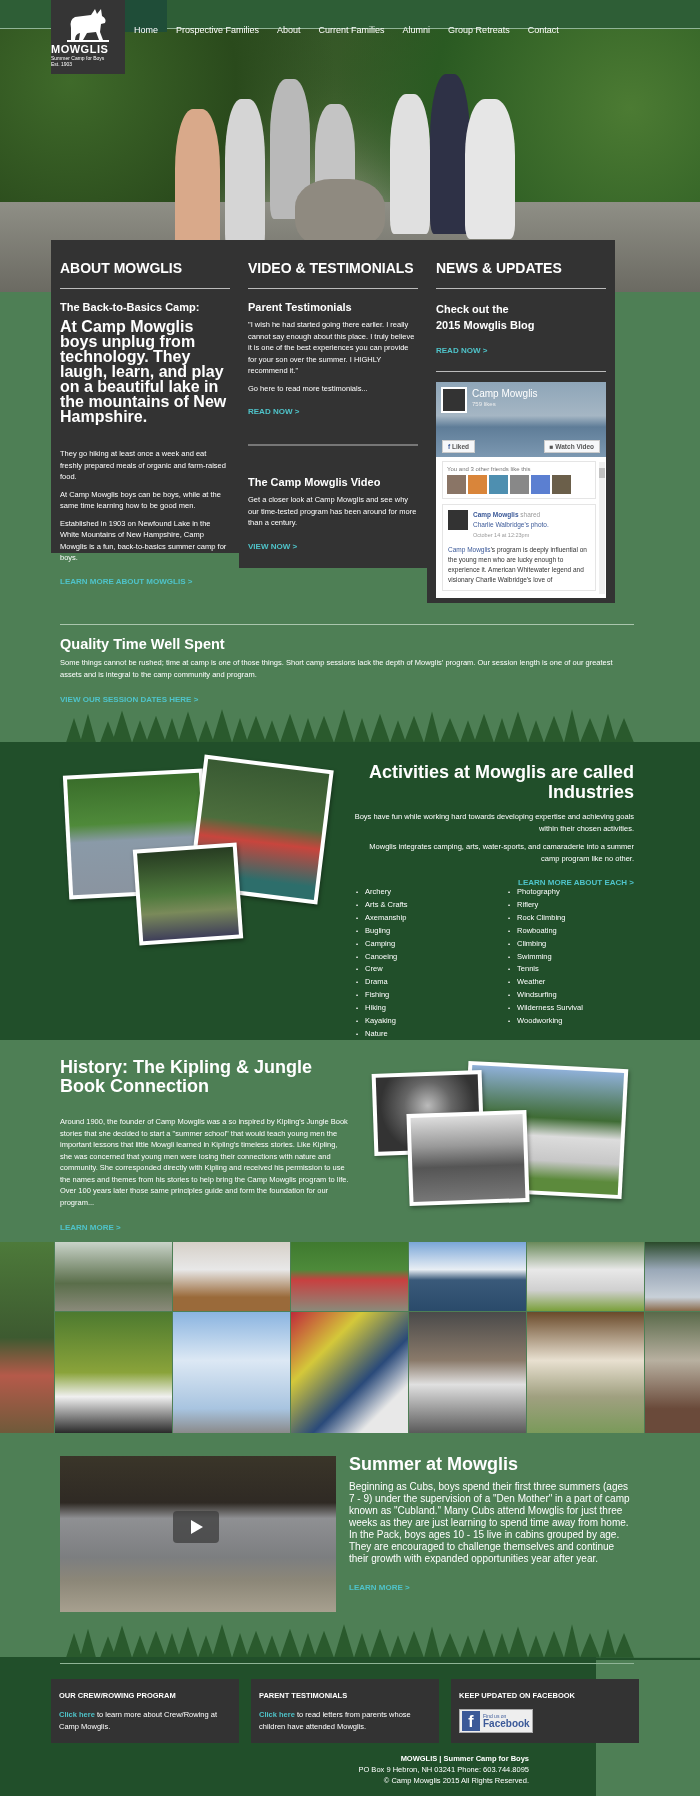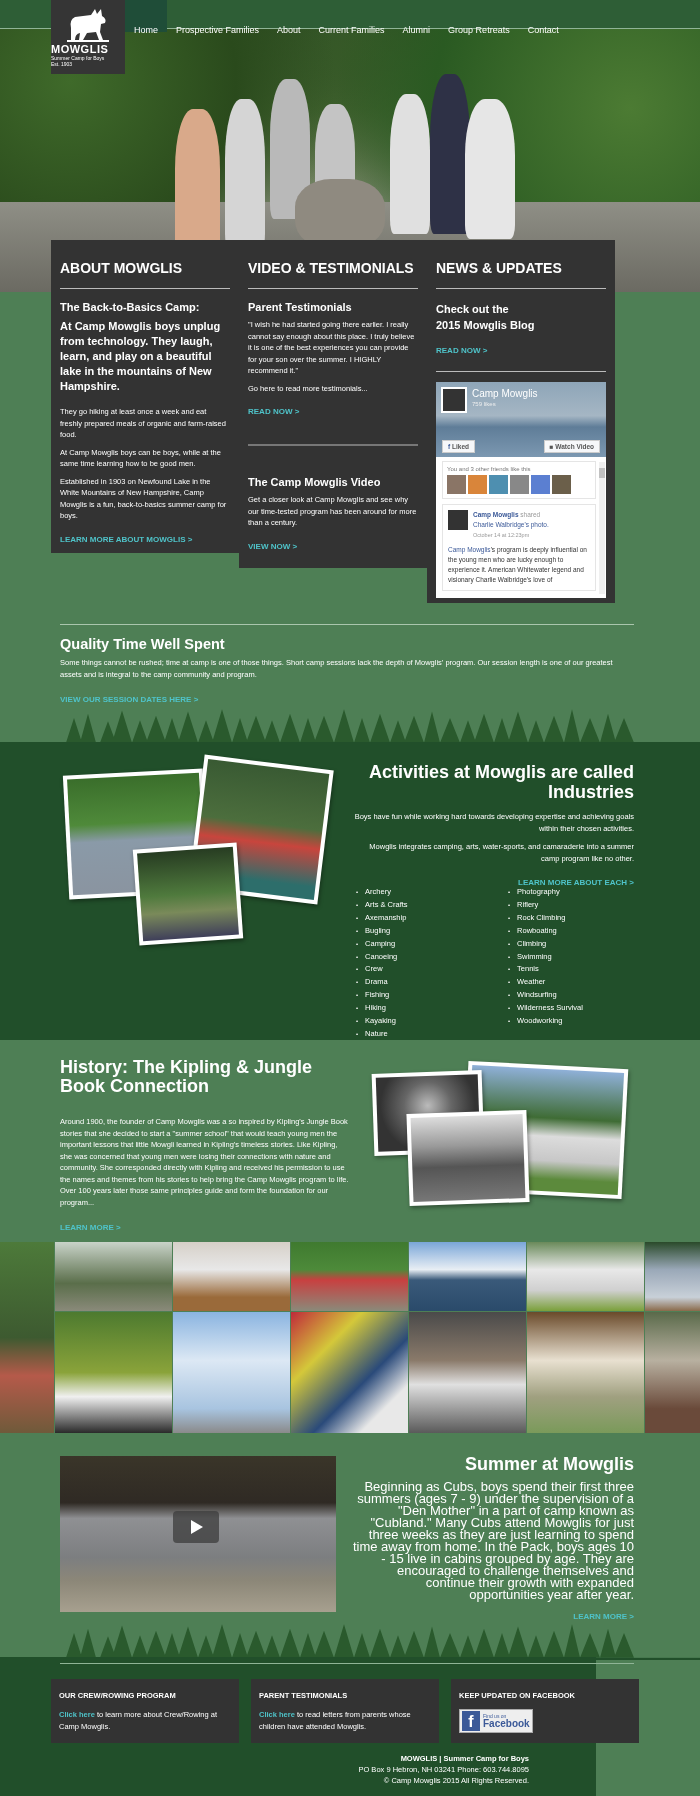--- a/index.html
+++ b/index.html
@@ -16,21 +16,21 @@
 .hero{position:absolute;top:29px;left:0;width:700px;height:263px;overflow:hidden;background:linear-gradient(180deg,#2f4c26 0%,#4b6b37 30%,#7e8b6c 55%,#9a9a90 75%,#67705a 100%)}
 .hero .trees{position:absolute;inset:0;background:radial-gradient(circle at 10% 20%,#3f6a2a 0,#2a4a1c 25%,transparent 40%),radial-gradient(circle at 90% 30%,#4c7b33 0,#2a5a22 30%,transparent 45%),radial-gradient(circle at 50% 10%,#365927 0,transparent 40%)}
 .hero .rock{position:absolute;left:0;bottom:0;width:700px;height:90px;background:linear-gradient(180deg,#8f8f86,#6b6a62)}
 .hero .people{position:absolute;left:175px;top:40px;width:380px;height:210px}
 .p{position:absolute;border-radius:40% 40% 10% 10%}
 .cards{position:absolute;top:240px;left:51px;width:592px;display:flex;align-items:flex-start}
 .card{background:#333;padding:0 9px 12px 9px}
 .card h2{font-size:14px;font-weight:bold;padding:20px 0 12px 0;border-bottom:1px solid #bbb;margin-bottom:12px}
 .card h3{font-size:11px;font-weight:bold;margin-bottom:6px}
 .card p{font-size:7.5px;line-height:11.5px;margin-bottom:6px}
-.card .lead{font-size:11px;line-height:15px;font-weight:bold;margin-bottom:12px}
+.card .lead{font-size:16px;line-height:15px;font-weight:bold;margin-bottom:24px}
 .card a{font-size:8px}
 .c1{width:188px;height:313px}
 .c2{width:188px;height:328px}
 .c3{width:188px;height:363px}
 .sep{border-top:2px solid #777;margin:26px 0 30px}
 .fb{background:#fff;width:170px;height:216px;position:relative;overflow:hidden;color:#333}
 .fb .cover{height:75px;background:linear-gradient(180deg,#8ea5b8 0%,#a5b6c4 45%,#5f7d98 60%,#7c98b1 100%);position:relative}
 .fb .pic{position:absolute;left:5px;top:5px;width:26px;height:26px;background:#333;border:2px solid #fff}
 .fb .name{position:absolute;left:36px;top:6px;font-size:10px;color:#fff}
 .fb .likes{position:absolute;left:36px;top:19px;font-size:6px;color:#eee}
@@ -65,23 +65,23 @@
 .history{position:absolute;top:1040px;left:0;width:700px;height:202px}
 .history .txt{position:absolute;left:60px;top:18px;width:290px}
 .history h2{font-size:18px;line-height:19px;font-weight:bold;margin-bottom:20px}
 .history p{font-size:7.5px;line-height:11.5px;margin-bottom:8px}
 .history a{font-size:8px}
 .grid{position:absolute;top:1242px;left:0;width:700px;height:190px;display:grid;grid-template-columns:54px 117px 117px 117px 117px 117px 61px;grid-template-rows:69px 121px;gap:1px;background:#4e7f55}
 .summer{position:absolute;top:1432px;left:0;width:700px;height:225px}
 .video{position:absolute;left:60px;top:24px;width:276px;height:156px;background:linear-gradient(180deg,#3a3529 0%,#2f2a24 30%,#8f9093 40%,#7c7e80 65%,#8c8778 80%,#a7a08f 100%);overflow:hidden}
 .play{position:absolute;left:113px;top:55px;width:46px;height:32px;background:rgba(60,60,60,0.75);border-radius:4px}
 .play::after{content:"";position:absolute;left:18px;top:9px;border-left:12px solid #fff;border-top:7px solid transparent;border-bottom:7px solid transparent}
-.summer .txt{position:absolute;right:66px;top:22px;width:285px;text-align:right}
+.summer .txt{position:absolute;right:66px;top:22px;width:285px;}
 .summer h2{font-size:18px;font-weight:bold;margin-bottom:6px}
-.summer p{font-size:13px;line-height:12px;margin-bottom:4px}
+.summer p{font-size:10px;line-height:12px;margin-bottom:11px}
 .summer a{font-size:8px}
 .footer{position:absolute;top:1657px;left:0;width:596px;height:139px;background:#214f2a}
 .footer hr{position:absolute;left:60px;top:6px;width:574px;border:none;border-top:1px solid #8fb496}
 .fcards{position:absolute;left:51px;top:22px;display:flex;gap:12px}
 .fcard{width:188px;height:64px;background:#333;padding:12px 8px}
 .fcard h4{font-size:7.5px;font-weight:bold;margin-bottom:9px}
 .fcard p{font-size:7.5px;line-height:11.5px}
 .fbbadge{display:inline-flex;align-items:center;background:#eee;border:1px solid #aaa;padding:1px 2px;gap:3px}
 .fbbadge .f{width:18px;height:20px;background:#3b5998;color:#fff;font-weight:bold;font-size:16px;text-align:center;line-height:22px}
 .fbbadge .t{color:#3b5998;font-size:5px;line-height:6px}

